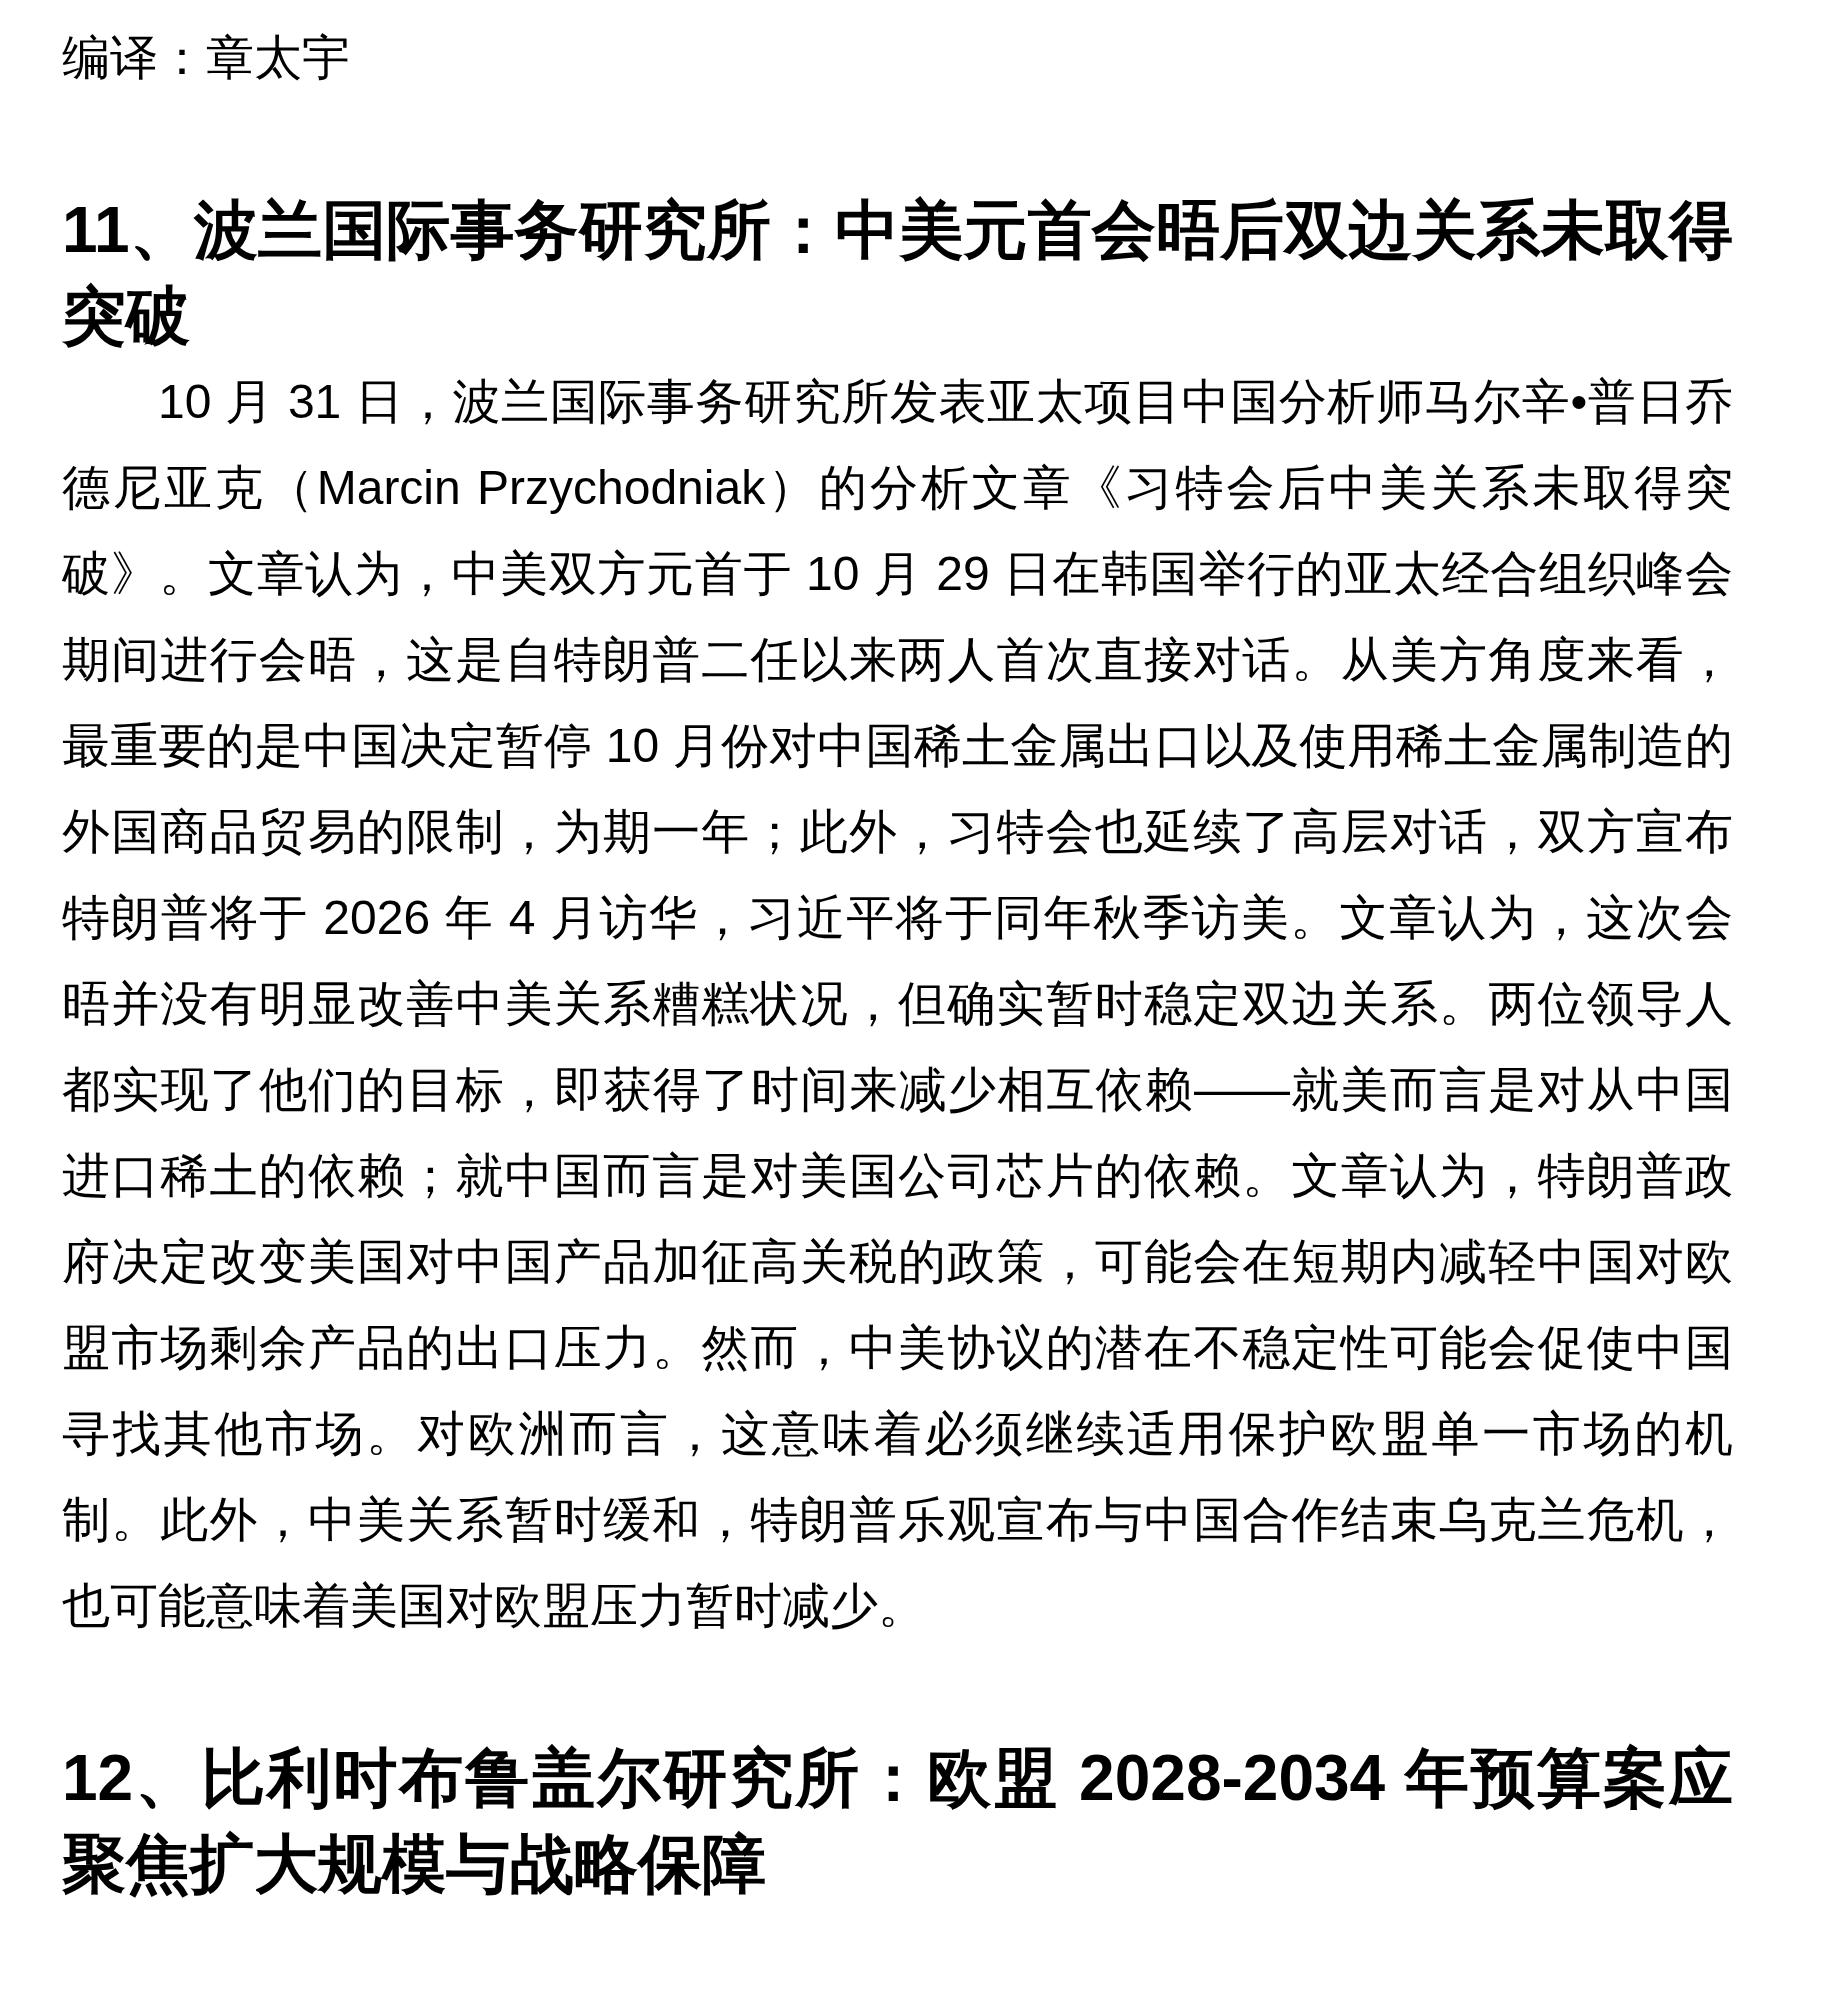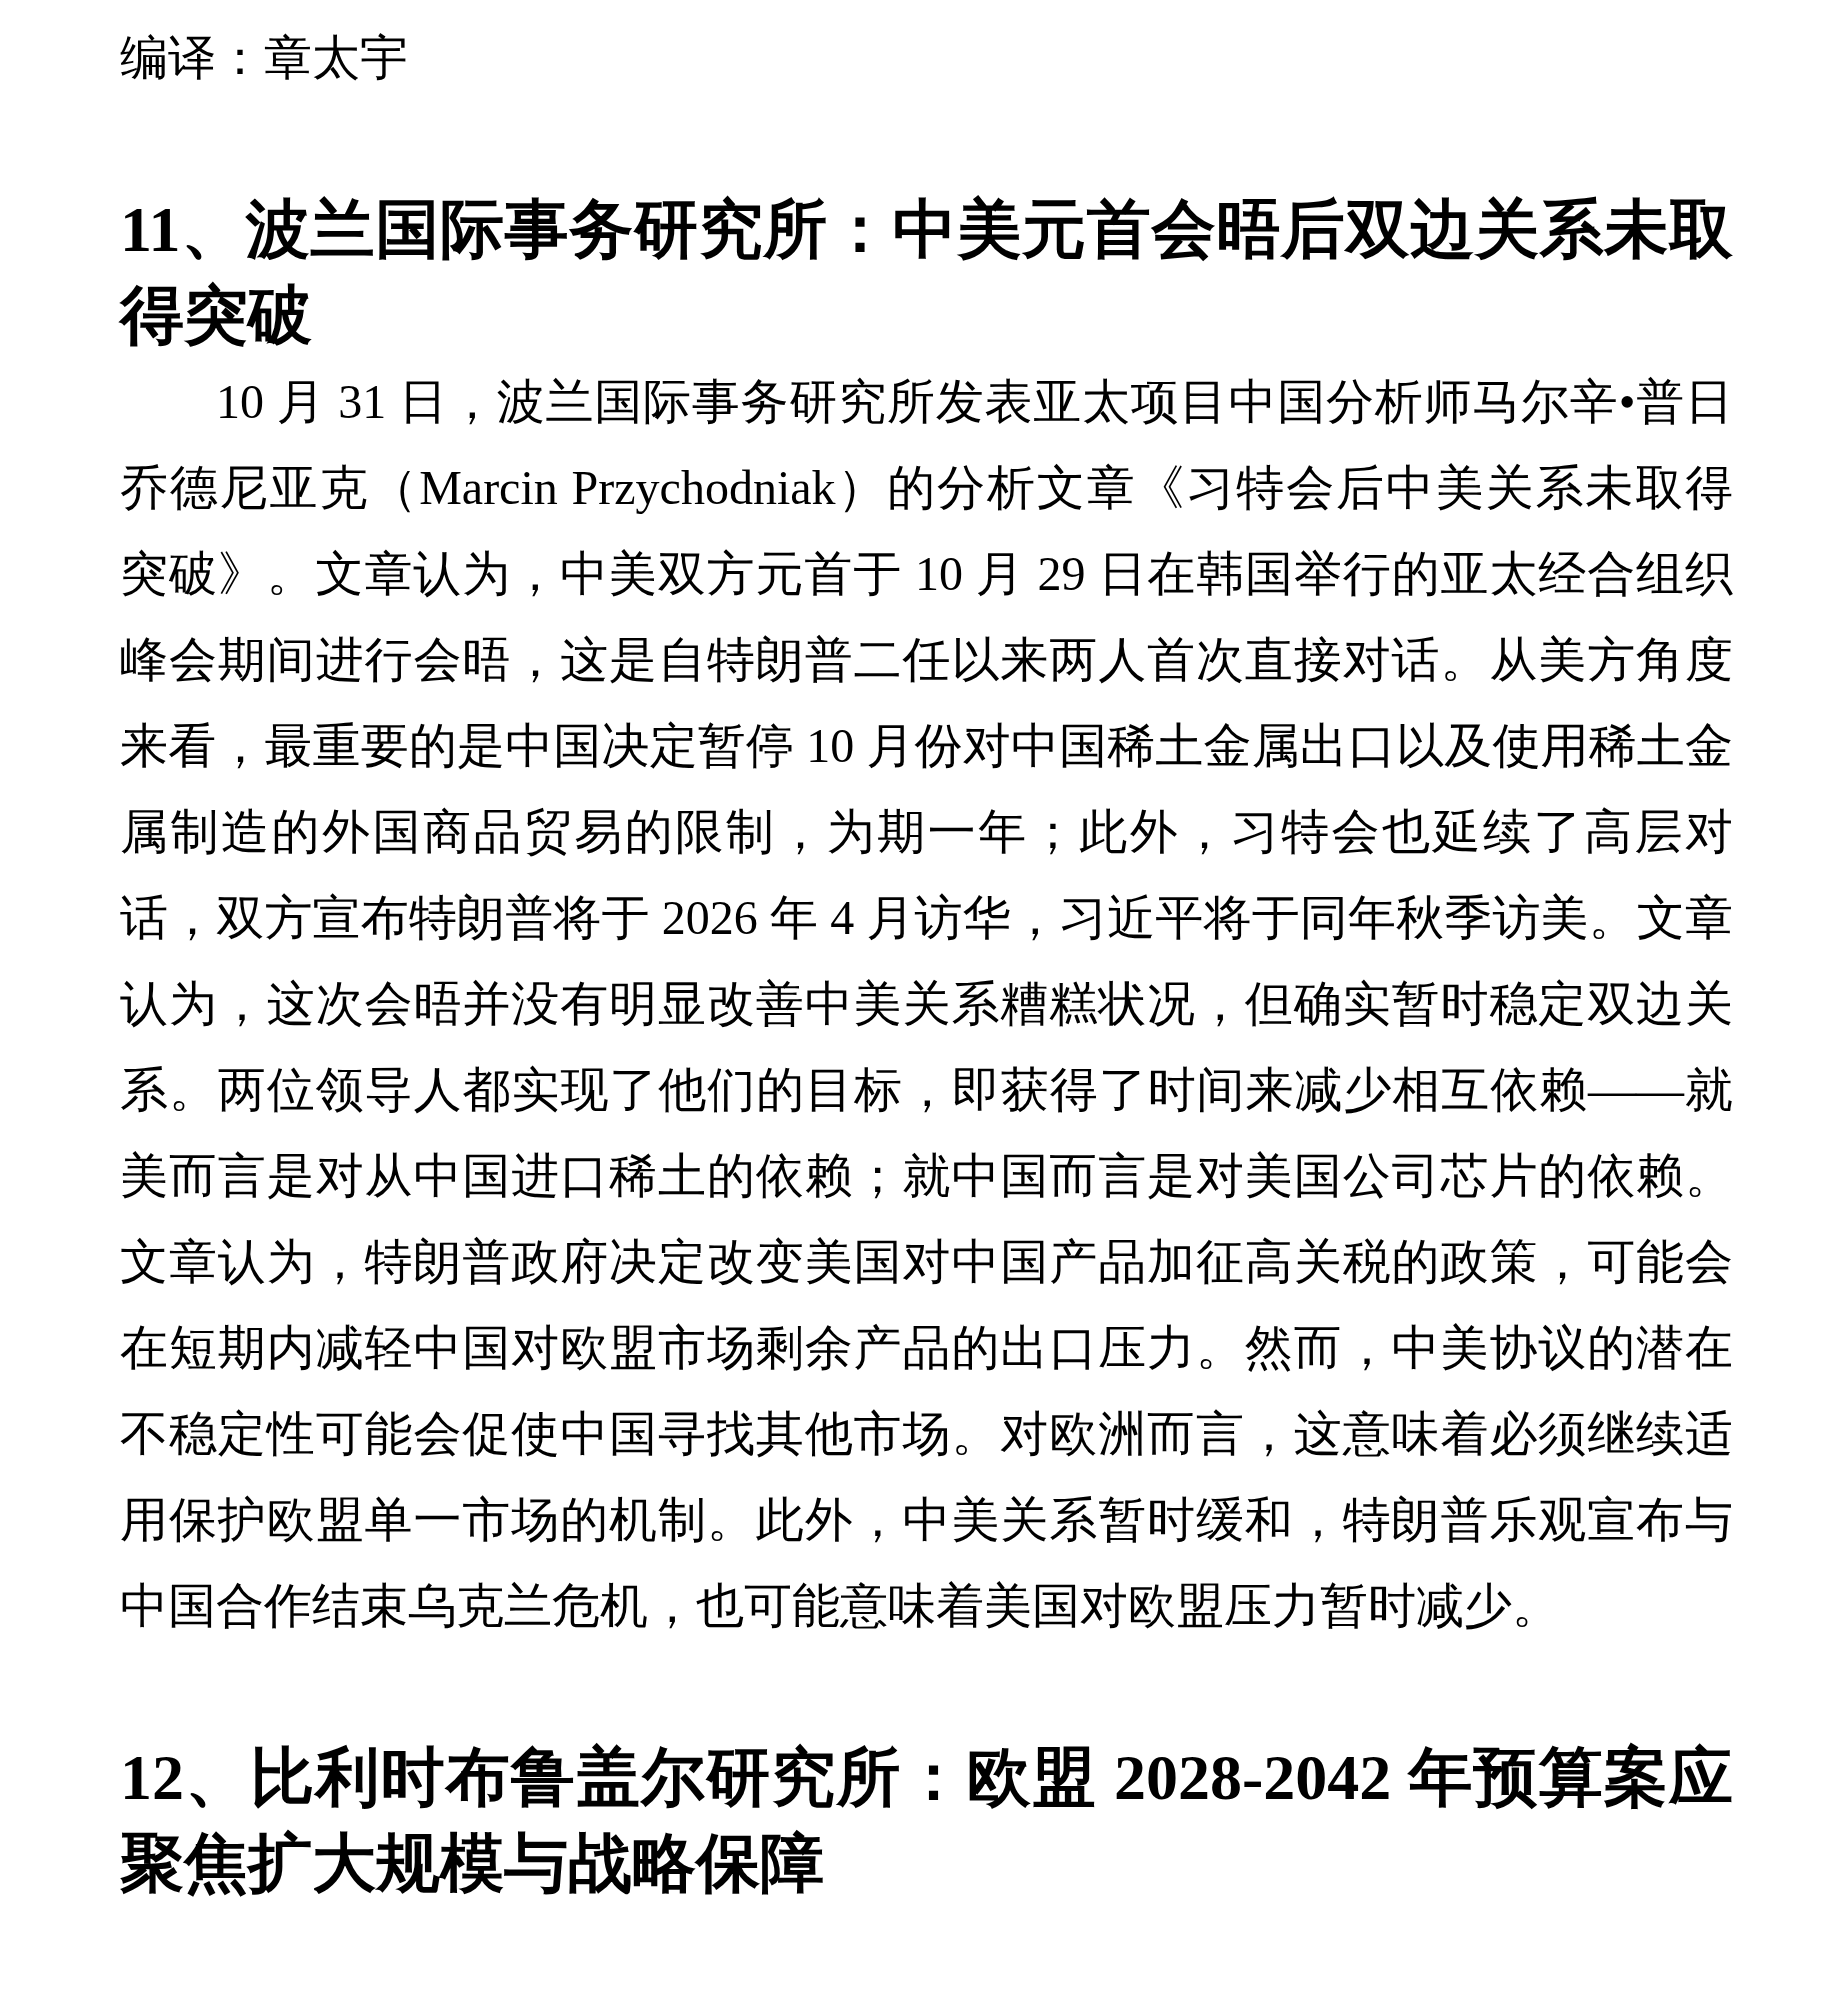--- a/index.html
+++ b/index.html
@@ -9,24 +9,24 @@
   }
   body {
     width: 1847px;
     height: 2007px;
     overflow: hidden;
   }
   .page {
     box-sizing: border-box;
     width: 1847px;
     height: 2007px;
-    padding: 15px 114px 0 120px;
+    padding: 15px 114px 0 62px;
     background: #ffffff;
     color: #000000;
-    font-family: Liberation Serif, serif;
+    font-family: Liberation Sans, sans-serif;
     font-size: 48px;
   }
   .page p, .page h2 {
     margin: 0;
     padding: 0;
     line-height: 86px;
   }
   .credit {
     text-align: left;
   }
@@ -54,17 +54,17 @@
 
   <div class="blank-line"></div>
 
   <h2 class="heading">11、波兰国际事务研究所：中美元首会晤后双边关系未取得突破</h2>
 
   <p class="para">10 月 31 日，波兰国际事务研究所发表亚太项目中国分析师马尔辛•普日乔德尼亚克（Marcin Przychodniak）的分析文章《习特会后中美关系未取得突破》。文章认为，中美双方元首于 10 月 29 日在韩国举行的亚太经合组织峰会期间进行会晤，这是自特朗普二任以来两人首次直接对话。从美方角度来看，最重要的是中国决定暂停 10 月份对中国稀土金属出口以及使用稀土金属制造的外国商品贸易的限制，为期一年；此外，习特会也延续了高层对话，双方宣布特朗普将于 2026 年 4 月访华，习近平将于同年秋季访美。文章认为，这次会晤并没有明显改善中美关系糟糕状况，但确实暂时稳定双边关系。两位领导人都实现了他们的目标，即获得了时间来减少相互依赖——就美而言是对从中国进口稀土的依赖；就中国而言是对美国公司芯片的依赖。文章认为，特朗普政府决定改变美国对中国产品加征高关税的政策，可能会在短期内减轻中国对欧盟市场剩余产品的出口压力。然而，中美协议的潜在不稳定性可能会促使中国寻找其他市场。对欧洲而言，这意味着必须继续适用保护欧盟单一市场的机制。此外，中美关系暂时缓和，特朗普乐观宣布与中国合作结束乌克兰危机，也可能意味着美国对欧盟压力暂时减少。</p>
 
 
   <div class="blank-line"></div>
 
-  <h2 class="heading">12、比利时布鲁盖尔研究所：欧盟 2028-2042 年预算案应聚焦扩大规模与战略保障</h2>
+  <h2 class="heading">12、比利时布鲁盖尔研究所：欧盟 2028-2034 年预算案应聚焦扩大规模与战略保障</h2>
 
 
 </div>
 
 
 </body></html>

